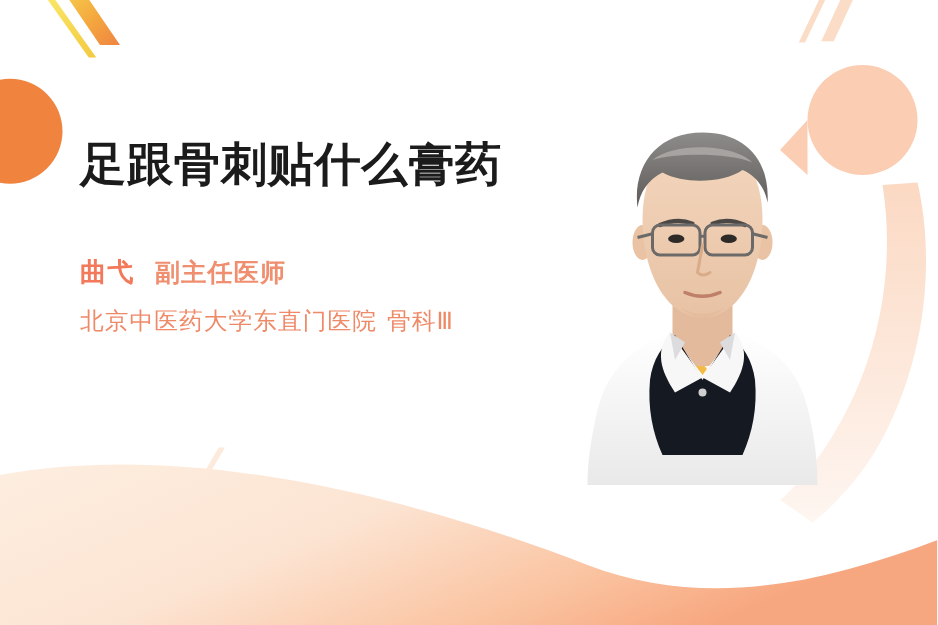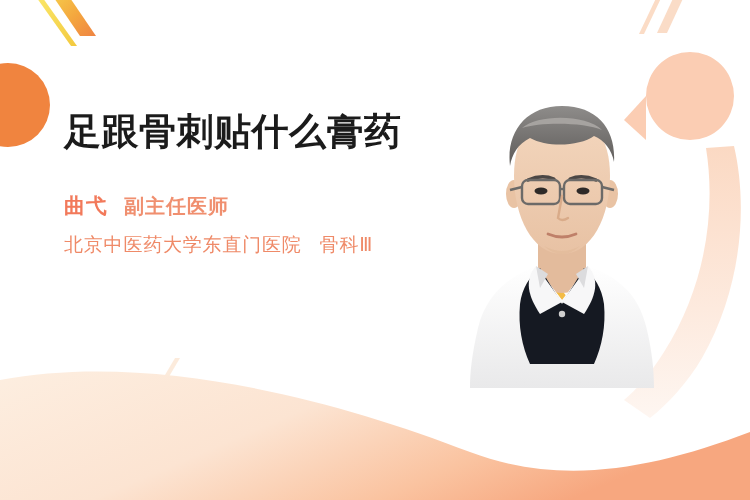--- a/index.html
+++ b/index.html
@@ -43,21 +43,21 @@
     font-size: 37px;
     line-height: 44px;
     font-weight: 700;
     color: #1b1b1b;
     letter-spacing: 0.5px;
     margin: 0;
     white-space: normal;
     word-break: break-all;
   }
   .doctor-line {
-    margin-top: 38px;
+    margin-top: 50px;
     display: flex;
     align-items: baseline;
     white-space: nowrap;
     text-align: right;
   }
   .doctor-name {
     font-size: 21px;
     font-weight: 700;
     color: #f2795a;
     letter-spacing: 1px;
@@ -70,21 +70,21 @@
     letter-spacing: 1px;
   }
   .hospital-line {
     margin-top: 12px;
     font-size: 19px;
     color: #ef8a68;
     letter-spacing: 0.8px;
     white-space: nowrap;
   }
   .dept {
-    margin-left: 18px;
+    margin-left: 8px;
   }
 
   
   .photo-wrap {
     position: absolute;
     left: 452px;
     top: 88px;
     width: 220px;
     height: 300px;
     z-index: 5;

